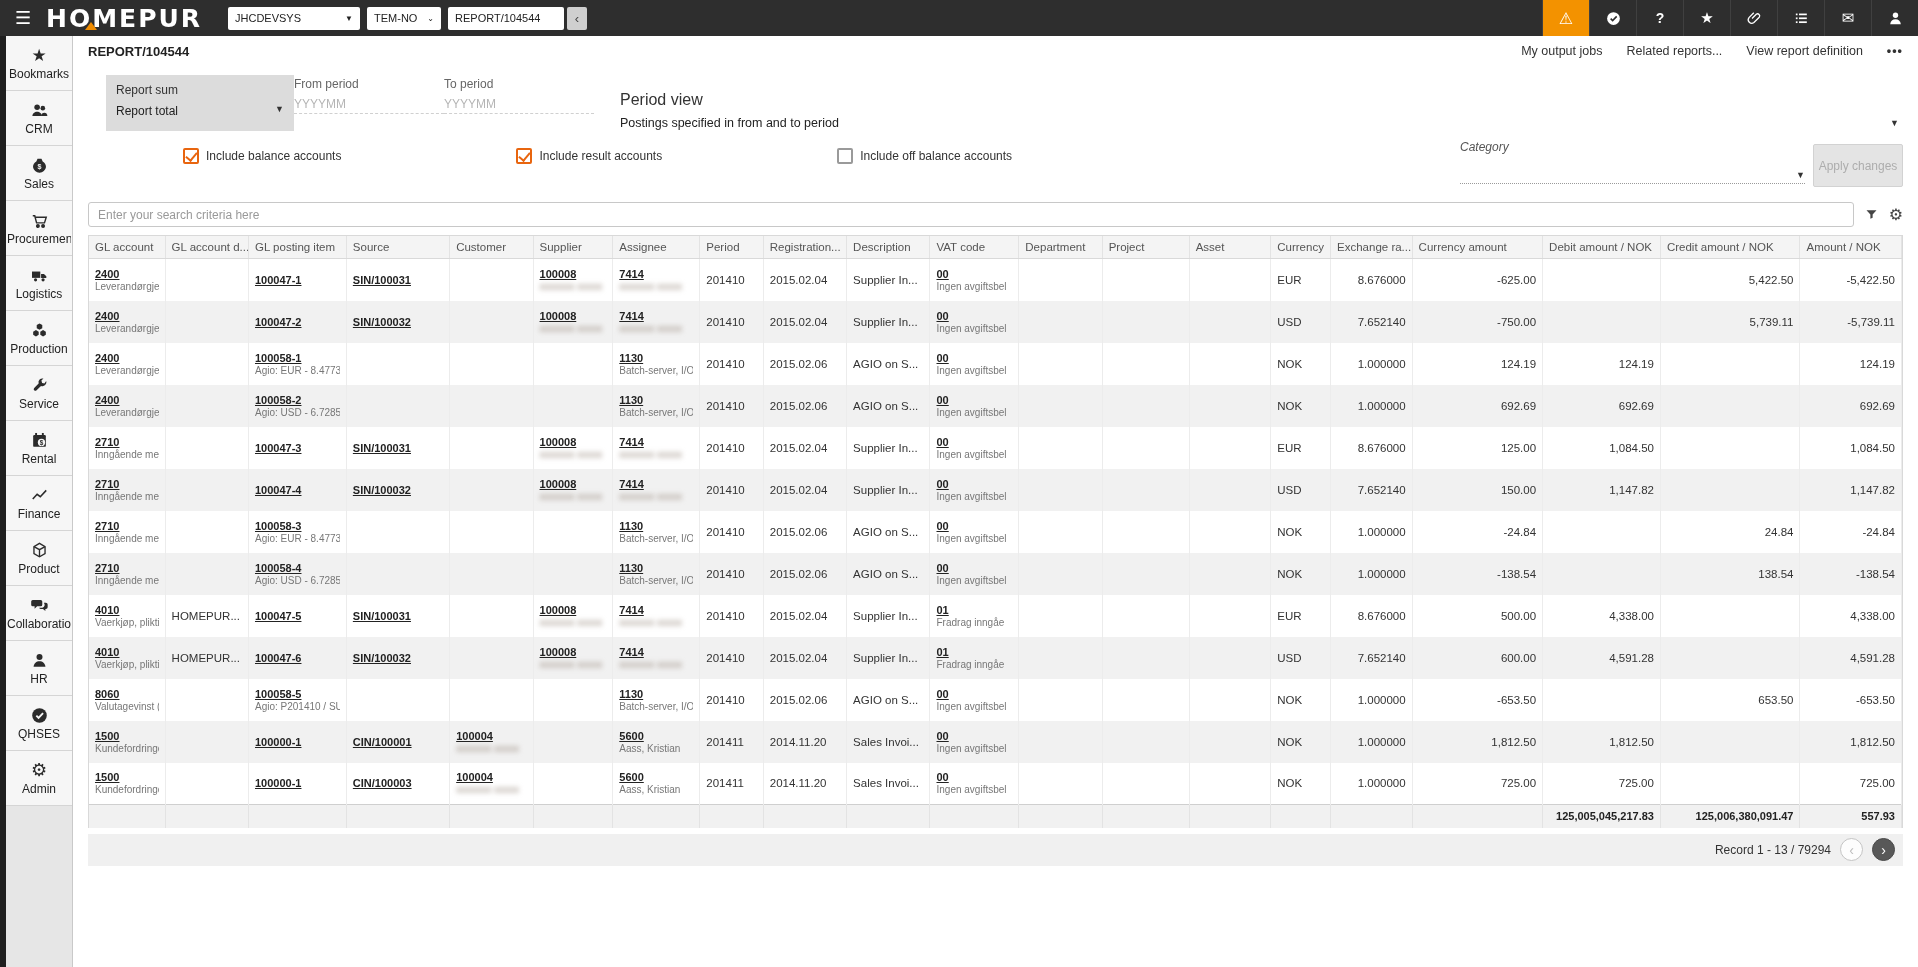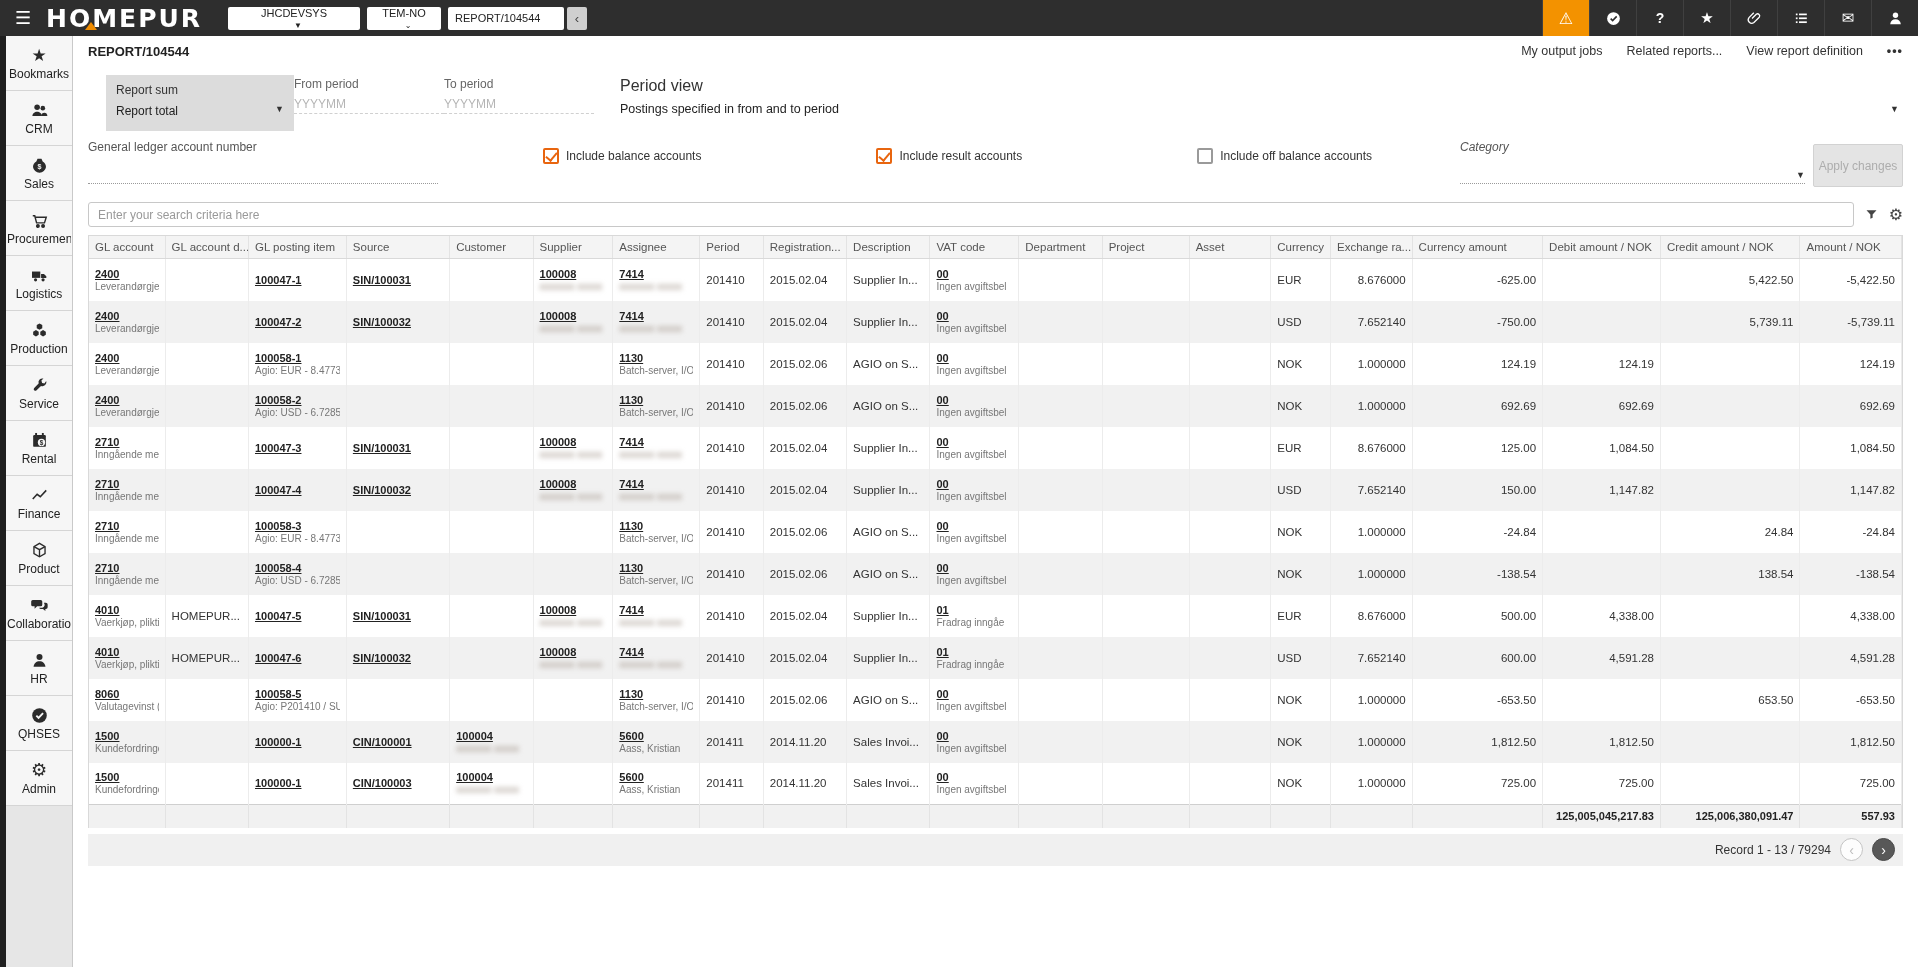--- a/index.html
+++ b/index.html
@@ -12,21 +12,21 @@
   .topbar { position:absolute; top:0; left:0; right:0; height:36px; background:#2e2e2e;
             display:flex; align-items:center; z-index:5; }
   .hamburger { width:46px; text-align:center; color:#fff; font-size:18px; cursor:pointer; }
   .logo { position:relative; color:#fff; font-weight:bold; font-size:25px; letter-spacing:2px;
           margin-right:26px; font-family:"DejaVu Sans", sans-serif; }
   .logo::after { content:""; position:absolute; left:39px; bottom:3px;
                  border-left:6px solid transparent; border-right:6px solid transparent;
                  border-bottom:8px solid #f08c00; }
   .tb-select { background:#fff; border-radius:2px; height:23px; font-size:11px; color:#222;
                display:flex; align-items:center; justify-content:space-between;
-               padding:0 7px; margin-right:7px; cursor:pointer;flex-direction:column; }
+               padding:0 7px; margin-right:7px; cursor:pointer; }
   .tb-select .car { font-size:8px; color:#222; margin-left:8px; }
   .tb-input { background:#fff; border-radius:2px; height:23px; width:116px; font-size:11px;
               color:#222; display:flex; align-items:center; padding:0 7px; margin-right:3px; }
   .tb-back { background:#cfcfcf; border-radius:2px; height:23px; width:20px; font-size:13px;
              color:#444; display:flex; align-items:center; justify-content:center; cursor:pointer; }
   .tb-icons { margin-left:auto; display:flex; height:36px; }
   .tb-icon { width:47px; height:36px; display:flex; align-items:center; justify-content:center;
              color:#fff; border-left:1px solid #404040; cursor:pointer; font-size:15px; }
   .tb-icon svg { width:17px; height:17px; fill:#fff; }
   .tb-icon.active { background:#f39200; }
@@ -57,21 +57,21 @@
               padding:6px 9px; font-size:12px; color:#222; }
   .report-sum { width:188px; height:56px; background:#dcdcdc; padding:8px 10px; margin-left:18px;
                 font-size:12px; color:#333; cursor:pointer; }
   .report-sum .rs-val { display:flex; justify-content:space-between; margin-top:7px; color:#222; }
   .rs-car { font-size:9px; color:#333; }
   .pfield { padding-top:2px; }
   .pfield .plabel { font-size:12px; color:#666; }
   .pfield input { border:none; border-bottom:1px dashed #d0d0d0; outline:none; width:150px;
                   font-size:12px; color:#222; padding:6px 0 2px; font-family:inherit; background:transparent; }
   .pfield input::placeholder { color:#b5b5b5; }
-  .period-view { margin-left:26px; flex:1; padding-top:2px; }
+  .period-view { margin-left:26px; flex:1; padding-top:2px;margin-top:14px; }
   .period-view .pv-val { display:flex; justify-content:space-between; align-items:center;
                          margin-top:7px; font-size:12.5px; color:#222; cursor:pointer; padding-right:4px; }
   .form-row2 { display:flex; align-items:flex-start; margin-top:9px; height:58px; }
   .glan { width:360px; }
   .glan .plabel { font-size:12px; color:#555; }
   .glan .dotted { border-bottom:1px dotted #9a9a9a; height:30px; width:350px; cursor:text; }
   .cbx { display:flex; align-items:center; gap:7px; margin-top:8px; font-size:12px; color:#333; cursor:pointer;justify-content:center; }
   .cbx .box { width:16px; height:16px; border:2px solid #9a9a9a; border-radius:2px; background:#fff; position:relative; }
   .cbx.checked .box { border-color:#e8650f; }
   .cbx.checked .box::after { content:""; position:absolute; left:3px; top:0px; width:5px; height:9px;
@@ -339,24 +339,20 @@
       </div>
       <div class="period-view">
         <div class="plabel">Period view</div>
         <div class="pv-val">
           <span>Postings specified in from and to period</span>
           <span class="rs-car">▼</span>
         </div>
       </div>
     </div>
     <div class="form-row2">
-      <div class="glan">
-        <div class="plabel">General ledger account number</div>
-        <div class="dotted"></div>
-      </div>
       <div id="cbx-slot" style="display:flex; gap:175px; margin-left:95px;">
           <div class="cbx checked">
             <span class="box"></span>
             <span>Include balance accounts</span>
           </div>
           <div class="cbx checked">
             <span class="box"></span>
             <span>Include result accounts</span>
           </div>
           <div class="cbx">

